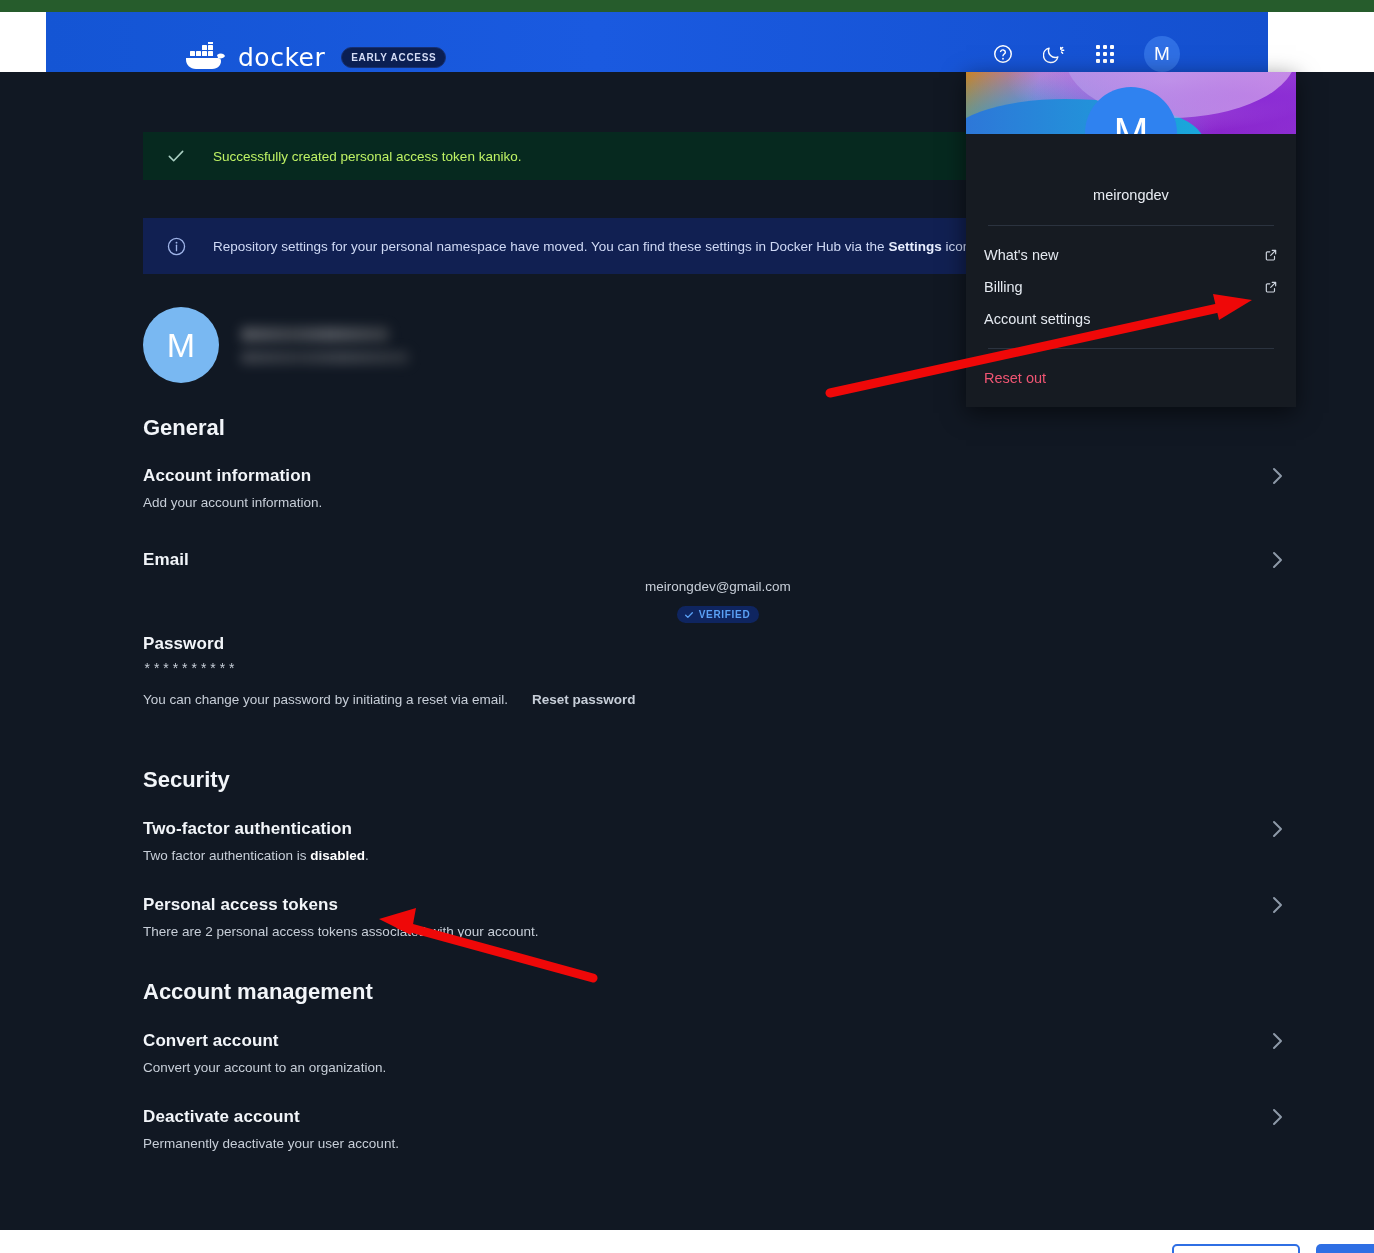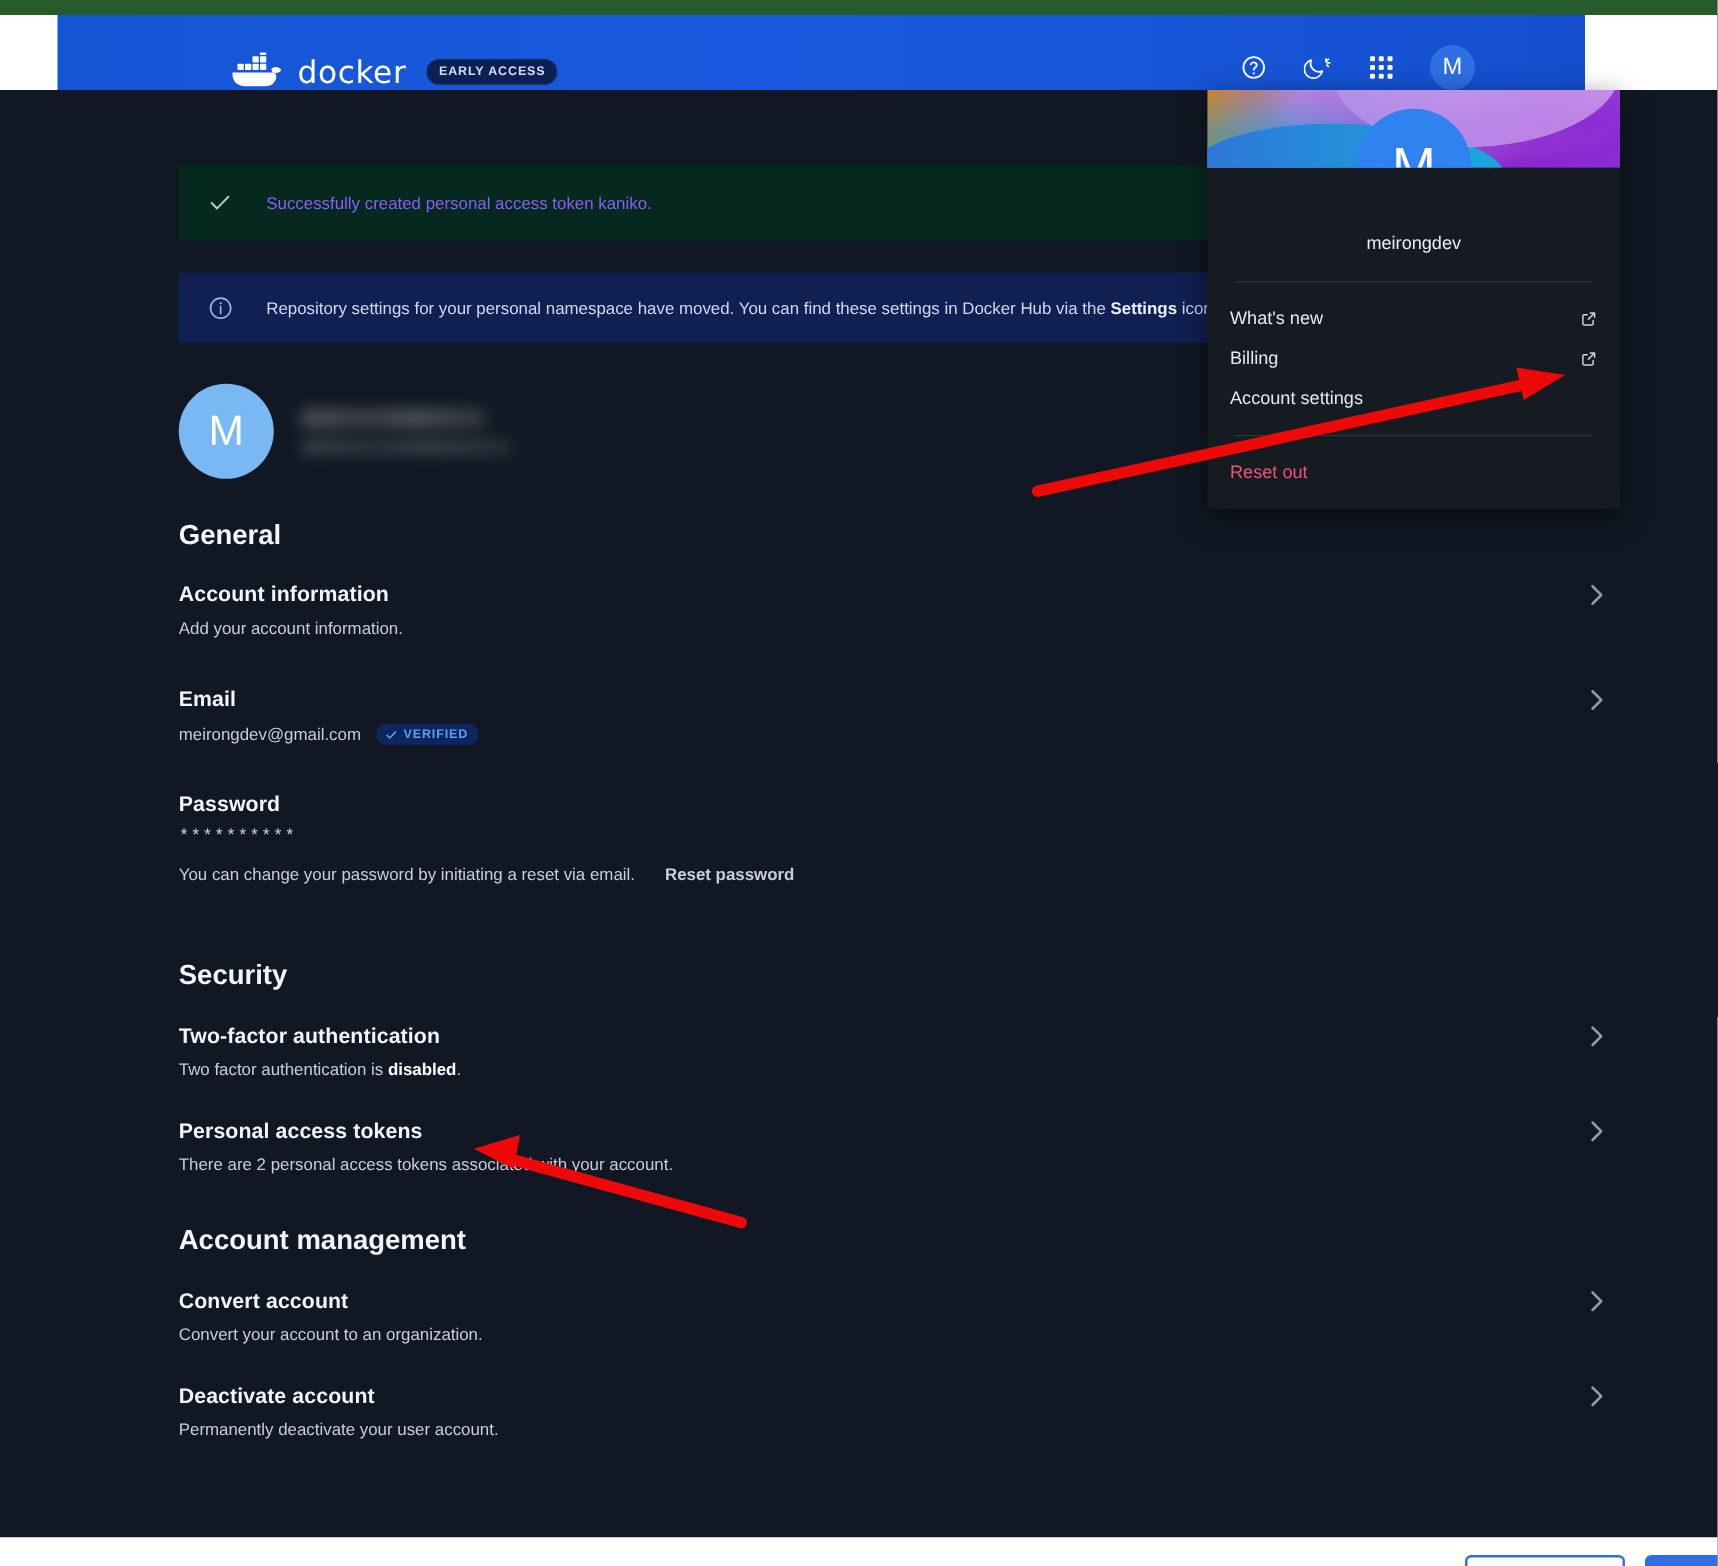--- a/index.html
+++ b/index.html
@@ -48,21 +48,21 @@
   .canvas {
     position:absolute; left:0; top:72px; width:1374px; height:1158px;
     background:#111823;
   }
 
   
   .alert {
     position:absolute; left:143px; width:1150px; display:flex; align-items:center;
     gap:26px; padding-left:22px; font-size:13.5px;
   }
-  .alert-success { top:60px; height:60px; background:#06291f; color:#8b5cf6; }
+  .alert-success { top:60px; height:48px; background:#06291f; color:#bef264; }
   .alert-info    { top:146px; height:56px; background:#112052; color:#cfd9f5; }
   .alert-icon { width:22px; height:22px; flex:0 0 22px; display:flex; align-items:center; justify-content:center; }
   .alert-info b { font-weight:700; color:#e8eeff; }
 
   
   .profile { position:absolute; left:143px; top:235px; display:flex; align-items:center; gap:22px; }
   .prof-avatar {
     width:76px; height:76px; border-radius:50%; background:#79b8f2;
     color:#fff; font-size:34px; display:flex; align-items:center; justify-content:center;
   }
@@ -84,21 +84,21 @@
   .row h3 { font-size:17px; color:#f2f5f9; font-weight:700; letter-spacing:.1px; }
   .row p  { font-size:13.5px; color:#c7ced8; margin-top:9px; }
   .row p b { color:#ffffff; font-weight:700; }
   .chev {
     position:absolute; right:4px; top:-2px; width:24px; height:24px; color:#8d99a8; cursor:pointer;
   }
   .pw-mask { font-size:14px; color:#c7ced8; margin-top:8px; letter-spacing:1px; font-family:"Liberation Mono", monospace; }
   .pw-line { display:flex; align-items:baseline; gap:24px; margin-top:14px; }
   .pw-line span { font-size:13.5px; color:#c7ced8; }
   .reset-link { font-size:14px; color:#ffffff; font-weight:700; cursor:pointer; }
-  .email-line { display:flex; align-items:center; gap:12px; margin-top:9px; }
+  .email-line { display:flex; align-items:center; gap:12px; margin-top:9px;flex-direction:column; }
   .email-line .addr { font-size:13.5px; color:#c7ced8; }
   .verified {
     background:#0f2560; color:#5aa0f5; font-size:10px; font-weight:700; letter-spacing:.7px;
     border-radius:10px; padding:3px 9px 3px 7px; display:inline-flex; align-items:center; gap:5px;
   }
 
   
   .menu {
     position:absolute; left:966px; top:72px; width:330px; background:#161b22;
     box-shadow:0 6px 22px rgba(0,0,0,.55); z-index:40;

